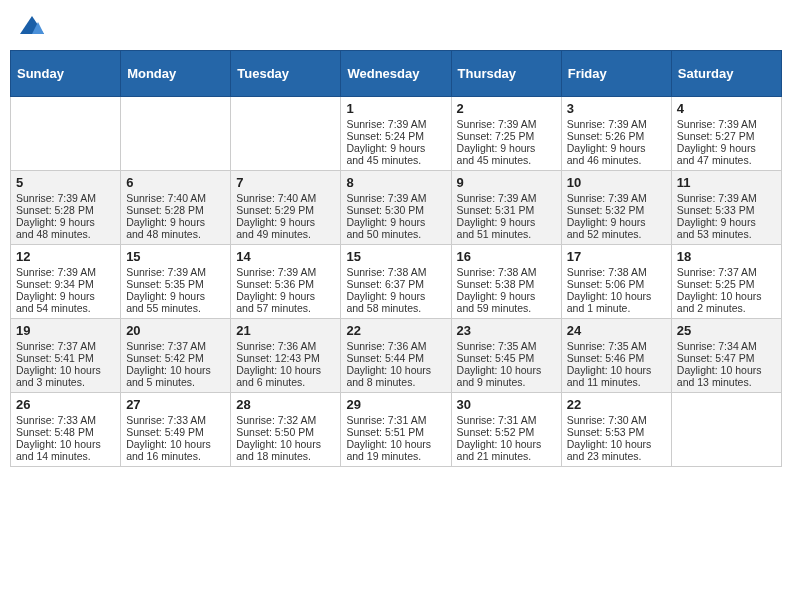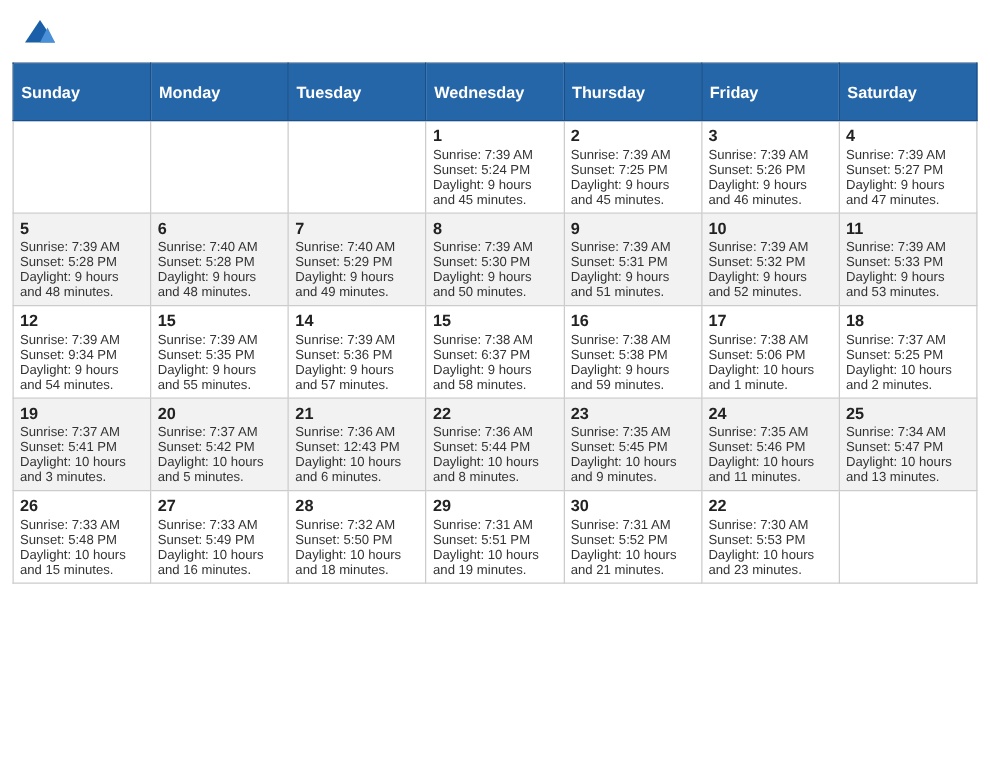--- a/index.html
+++ b/index.html
@@ -303,21 +303,21 @@
           <div>Daylight: 10 hours</div>
           <div>and 13 minutes.</div>
         </td>
       </tr>
       <tr class="row-white">
         <td>
           <span class="day-number">26</span>
           <div>Sunrise: 7:33 AM</div>
           <div>Sunset: 5:48 PM</div>
           <div>Daylight: 10 hours</div>
-          <div>and 15 minutes.</div>
+          <div>and 14 minutes.</div>
         </td>
         <td>
           <span class="day-number">27</span>
           <div>Sunrise: 7:33 AM</div>
           <div>Sunset: 5:49 PM</div>
           <div>Daylight: 10 hours</div>
           <div>and 16 minutes.</div>
         </td>
         <td>
           <span class="day-number">28</span>

